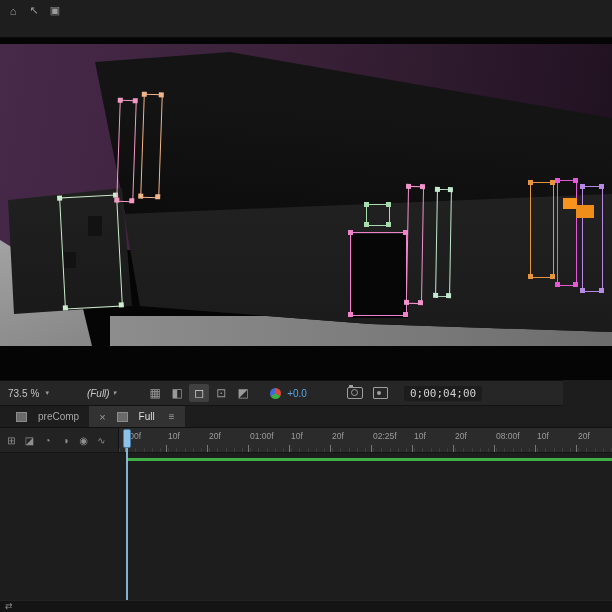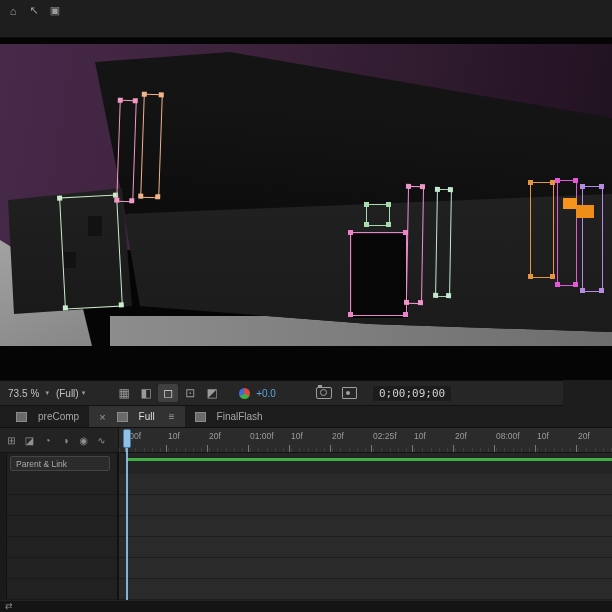--- a/index.html
+++ b/index.html
@@ -36,21 +36,21 @@
   .mask{position:absolute;border:1px solid;box-sizing:border-box;}
   .mask.filled{border:none;}
   .vx{position:absolute;width:5px;height:5px;transform:translate(-3px,-3px);}
 
   
   .comp-toolbar{position:absolute;left:0;top:380px;width:563px;height:26px;background:#262626;
         border-top:1px solid #0e0e0e;border-bottom:1px solid #121212;box-sizing:border-box;
         display:flex;align-items:center;font-size:10px;color:#c4c4c4;}
   .chev{font-size:7px;color:#9a9a9a;margin-left:3px;}
   .zoom{margin-left:8px;display:flex;align-items:center;gap:3px;}
-  .fulldrop{margin-left:7px;display:flex;align-items:center;}
+  .fulldrop{margin-left:38px;display:flex;align-items:center;font-style:italic;}
   .ct-icons{margin-left:28px;display:flex;}
   .ct-icon{width:20px;height:18px;display:flex;align-items:center;justify-content:center;
            font-size:12px;color:#9a9a9a;border-radius:2px;margin:0 1px;}
   .ct-icon.active{background:#404040;color:#dcdcdc;}
   .rgb-dot{width:11px;height:11px;border-radius:50%;margin-left:16px;
            background:conic-gradient(#d94b3f 0 33%,#3fae45 33% 66%,#3f6ad9 66% 100%);}
   .exposure{margin-left:6px;}
   .camera{margin-left:40px;width:14px;height:10px;border:1px solid #9f9f9f;border-radius:2px;position:relative;display:inline-block;}
   .camera::before{content:"";position:absolute;left:3px;top:1px;width:5px;height:5px;border:1px solid #9f9f9f;border-radius:50%;}
   .camera::after{content:"";position:absolute;left:1px;top:-3px;width:4px;height:2px;background:#9f9f9f;}
@@ -202,37 +202,33 @@
         <span class="ct-icon">▦</span>
         <span class="ct-icon">◧</span>
         <span class="ct-icon active">◻</span>
         <span class="ct-icon">⊡</span>
         <span class="ct-icon">◩</span>
       </span>
     <span class="rgb-dot"></span>
     <span class="exposure" id="exposure" style="color: rgb(88, 166, 220);">+0.0</span>
     <span class="camera"></span>
     <span class="snapview"></span>
-    <span class="timecode">0;00;09;00</span>
+    <span class="timecode">0;00;04;00</span>
   </div>
 
   <div class="tabsbar" id="tabsbar">
       <div class="tab">
         <span class="comp-ico"></span>
         <span class="lbl">preComp</span>
       </div>
       <div class="tab active">
         <span class="close">×</span>
         <span class="comp-ico"></span>
         <span class="lbl">Full</span>
         <span class="menu">≡</span>
-      </div>
-      <div class="tab">
-        <span class="comp-ico"></span>
-        <span class="lbl">FinalFlash</span>
       </div>
     </div>
 
   <div class="tl-head">
     <div class="tl-left" id="tlToggles">
         <span class="tgl">⊞</span>
         <span class="tgl">◪</span>
         <span class="tgl">◔</span>
         <span class="tgl">◑</span>
         <span class="tgl">◉</span>
@@ -284,44 +280,20 @@
           <span class="mark"></span>
           <span class="lbl">10f</span>
         </div>
         <div class="tick" style="left: 457px;">
           <span class="mark"></span>
           <span class="lbl">20f</span>
         </div>
       </div>
   </div>
 
-  <div class="tl-body">
-    <div class="tl-body-right">
-      <div class="trows" id="trackRows">
-          <div class="trow"></div>
-          <div class="trow"></div>
-          <div class="trow"></div>
-          <div class="trow"></div>
-          <div class="trow"></div>
-          <div class="trow"></div>
-        </div>
-    </div>
-    <div class="tl-body-left">
-      <div class="avstrip"></div>
-      <div class="plheader">Parent &amp; Link</div>
-      <div class="lrows" id="leftRows">
-          <div class="lrow"></div>
-          <div class="lrow"></div>
-          <div class="lrow"></div>
-          <div class="lrow"></div>
-          <div class="lrow"></div>
-          <div class="lrow"></div>
-        </div>
-    </div>
-  </div>
 
   <div class="cacheline" id="cacheline" style="background: rgb(63, 174, 69);"></div>
   <div class="playhead-head" id="playheadHead" style="background: rgb(142, 194, 232);"></div>
   <div class="playhead-line" id="playheadLine" style="background: rgb(142, 194, 232);"></div>
 
   <div class="bottombar">
     <span class="bb-icon">⇄</span>
   </div>
 
 </div>

